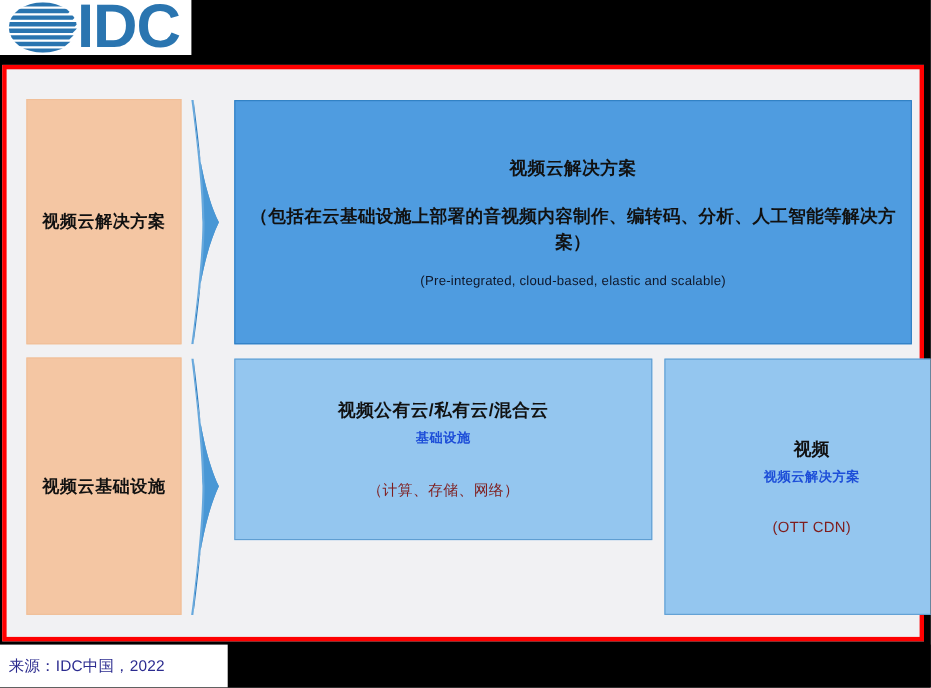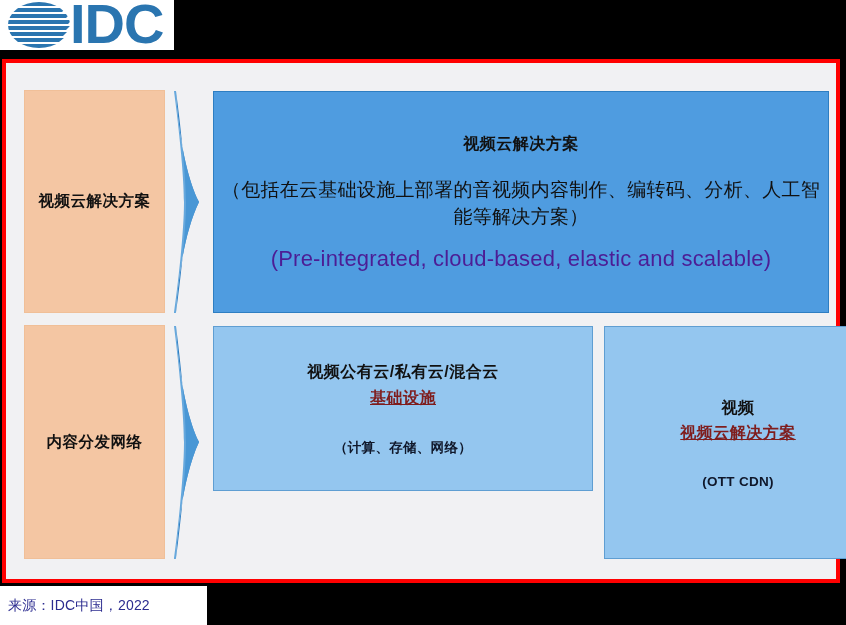--- a/index.html
+++ b/index.html
@@ -116,47 +116,46 @@
 
   .box-title {
     font-size: 16px;
     font-weight: 700;
     color: #111111;
     letter-spacing: 0.5px;
     line-height: 1.45;
   }
   #box-solution .box-title { margin-bottom: 22px; }
   .box-sub-cn {
-    font-size: 19px;
-    font-weight: 400;
+    font-size: 16px;
+    font-weight: 700;
     color: #111111;
     letter-spacing: 0.3px;
     line-height: 1.4;
   }
   #box-solution .box-sub-cn { margin-bottom: 16px; }
   .box-sub-en {
-    font-size: 22px;
+    font-size: 12px;
     font-weight: 400;
-    color: #4c1d95;
+    color: #0f172a;
     letter-spacing: 0.2px;
   }
   .box-title-line2 {
-    font-size: 16px;
-    font-weight: 700;
-    color: #7f1d1d;
+    font-size: 12px;
+    font-weight: 700;
+    color: #1d4ed8;
     letter-spacing: 0.5px;
     margin-top: 4px;
-    text-decoration: underline;
   }
   #box-infra-cloud .box-paren { margin-top: 30px; }
   #box-infra-cdn .box-paren   { margin-top: 30px; text-align: center; }
   .box-paren {
     font-size: 13.5px;
-    font-weight: 700;
-    color: #0f172a;
+    font-weight: 400;
+    color: #7f1d1d;
     letter-spacing: 0.3px;
   }
 
   
   #footer-band {
     position: absolute;
     left: 0; top: 586px;
     width: 846px; height: 39px;
     background: #000000;
     padding-left: 20px;
@@ -203,21 +202,21 @@
 </div>
 
 <div id="diagram-frame">
   <div id="diagram-inner">
 
     <div id="layer-label-solution" class="layer-label">
       <span>视频云解决方案</span>
     </div>
 
     <div id="layer-label-infra" class="layer-label">
-      <span>内容分发网络</span>
+      <span>视频云基础设施</span>
     </div>
 
     <svg id="crescent-solution" class="crescent" viewBox="0 0 34 222" preserveAspectRatio="none">
       <path d="M3 0 C 3 0, 6 70, 26 111 C 6 152, 3 222, 3 222 C 3 222, 13 150, 13 111 C 13 72, 3 0, 3 0 Z" fill="#2e7ec2"></path>
       <path d="M3 0 C 3 0, 6 70, 26 111 C 6 152, 3 222, 3 222 L 1 222 C 1 222, 11 150, 11 111 C 11 72, 1 0, 1 0 Z" fill="#4e9bd8" opacity="0.85"></path>
     </svg>
 
     <svg id="crescent-infra" class="crescent" viewBox="0 0 34 233" preserveAspectRatio="none">
       <path d="M3 0 C 3 0, 6 74, 26 116 C 6 159, 3 233, 3 233 C 3 233, 13 157, 13 116 C 13 76, 3 0, 3 0 Z" fill="#2e7ec2"></path>
       <path d="M3 0 C 3 0, 6 74, 26 116 C 6 159, 3 233, 3 233 L 1 233 C 1 233, 11 157, 11 116 C 11 76, 1 0, 1 0 Z" fill="#4e9bd8" opacity="0.85"></path>

